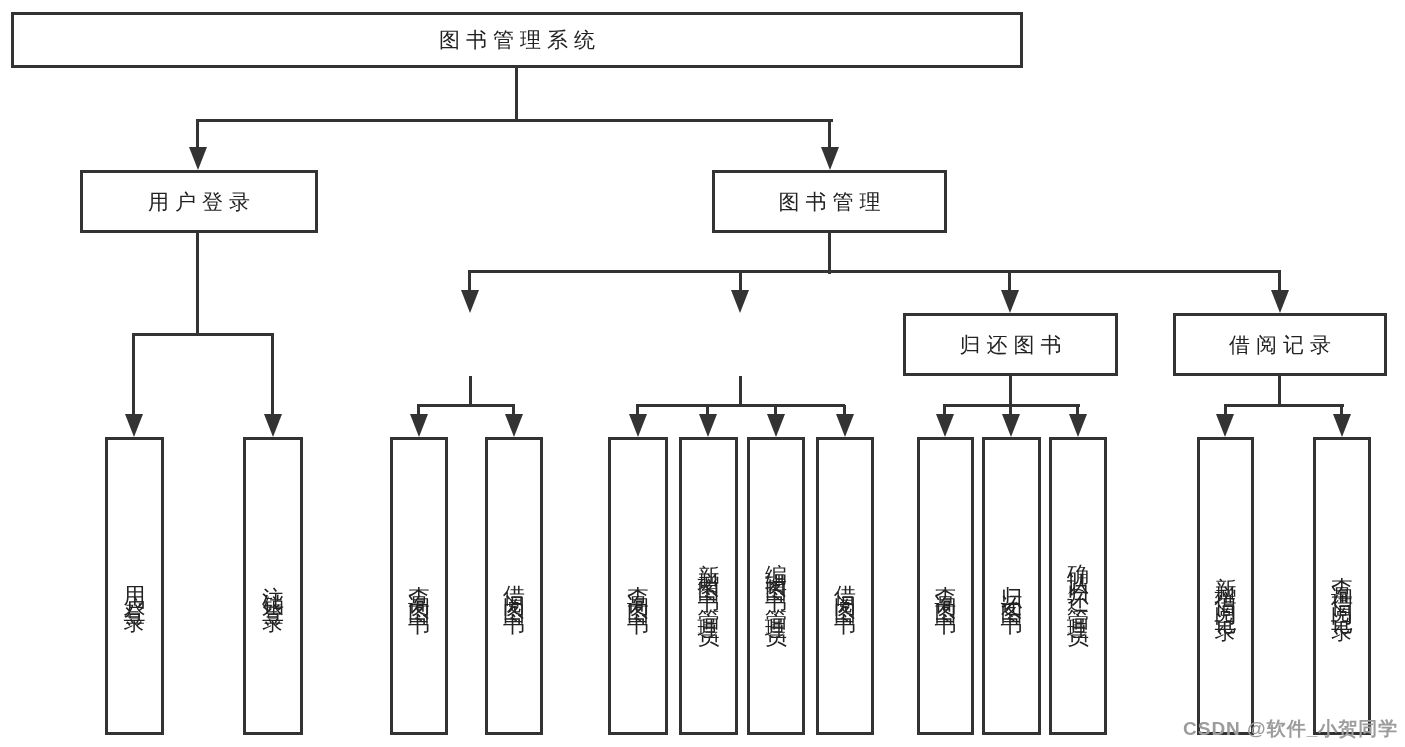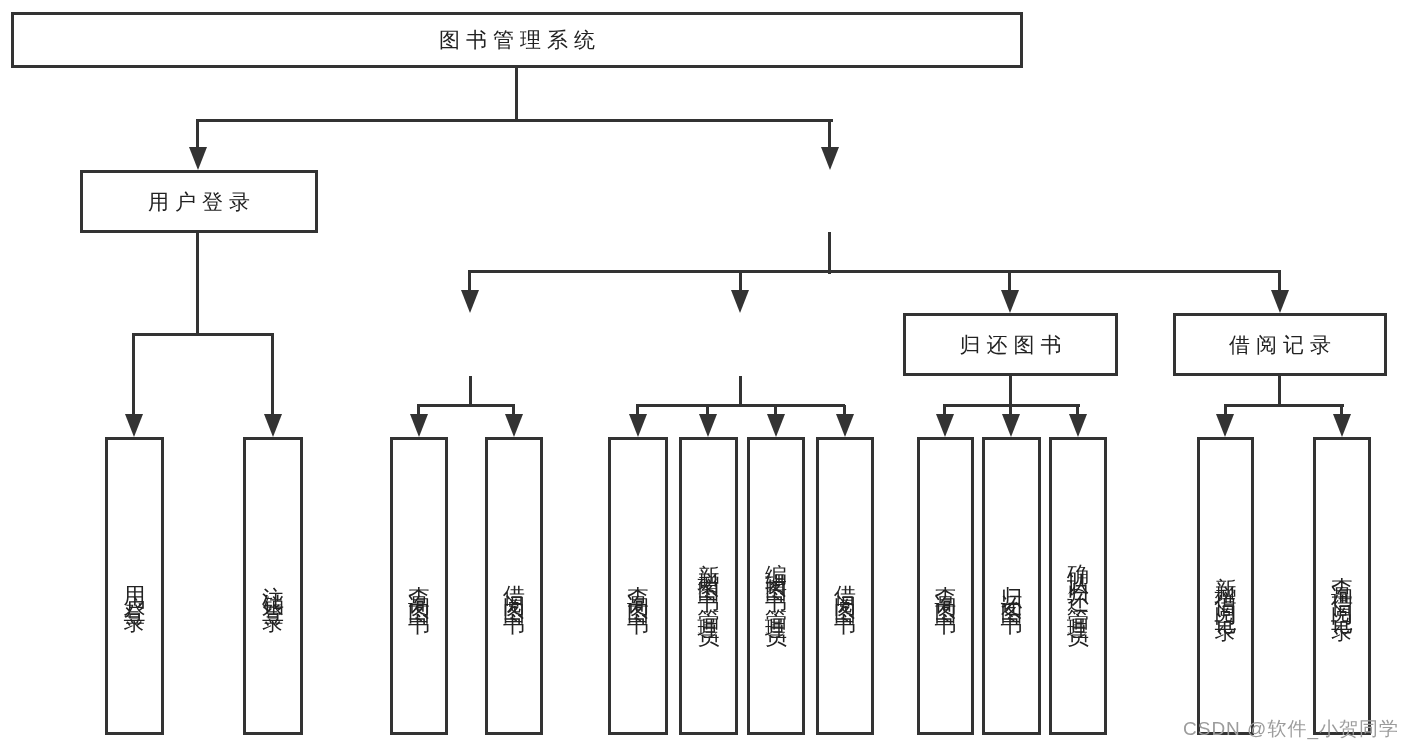--- a/index.html
+++ b/index.html
@@ -52,40 +52,44 @@
 
   .wm {
     position: absolute;
     left: 1183px;
     top: 716px;
     font-size: 19px;
     color: #9c9c9c;
     letter-spacing: 1px;
     white-space: nowrap;
     z-index: 5;
+    font-weight: bold;
   }
 </style>
 </head>
 <body>
 
 <div class="canvas">
 
   <div class="box hbox" style="left:11px;top:12px;width:1012px;height:56px">
     <span>图书管理系统</span>
   </div>
 
   <div class="vl" style="left:515px;top:68px;height:53px"></div>
   <div class="hl" style="left:196px;top:119px;width:637px"></div>
   <div class="vl" style="left:196px;top:120px;height:30px"></div>
   <div class="ar" style="left:189px;top:147px"></div>
   <div class="vl" style="left:828px;top:120px;height:30px"></div>
   <div class="ar" style="left:821px;top:147px"></div>
 
   <div class="box hbox" style="left:80px;top:170px;width:238px;height:63px">
     <span>用户登录</span>
+  </div>
+  <div class="box hbox" style="left:712px;top:170px;width:235px;height:63px">
+    <span>图书管理</span>
   </div>
 
   <div class="vl" style="left:196px;top:233px;height:103px"></div>
   <div class="hl" style="left:132px;top:333px;width:142px"></div>
   <div class="vl" style="left:132px;top:335px;height:82px"></div>
   <div class="ar" style="left:125px;top:414px"></div>
   <div class="vl" style="left:271px;top:335px;height:82px"></div>
   <div class="ar" style="left:264px;top:414px"></div>
 
   <div class="vl" style="left:828px;top:232px;height:42px"></div>

